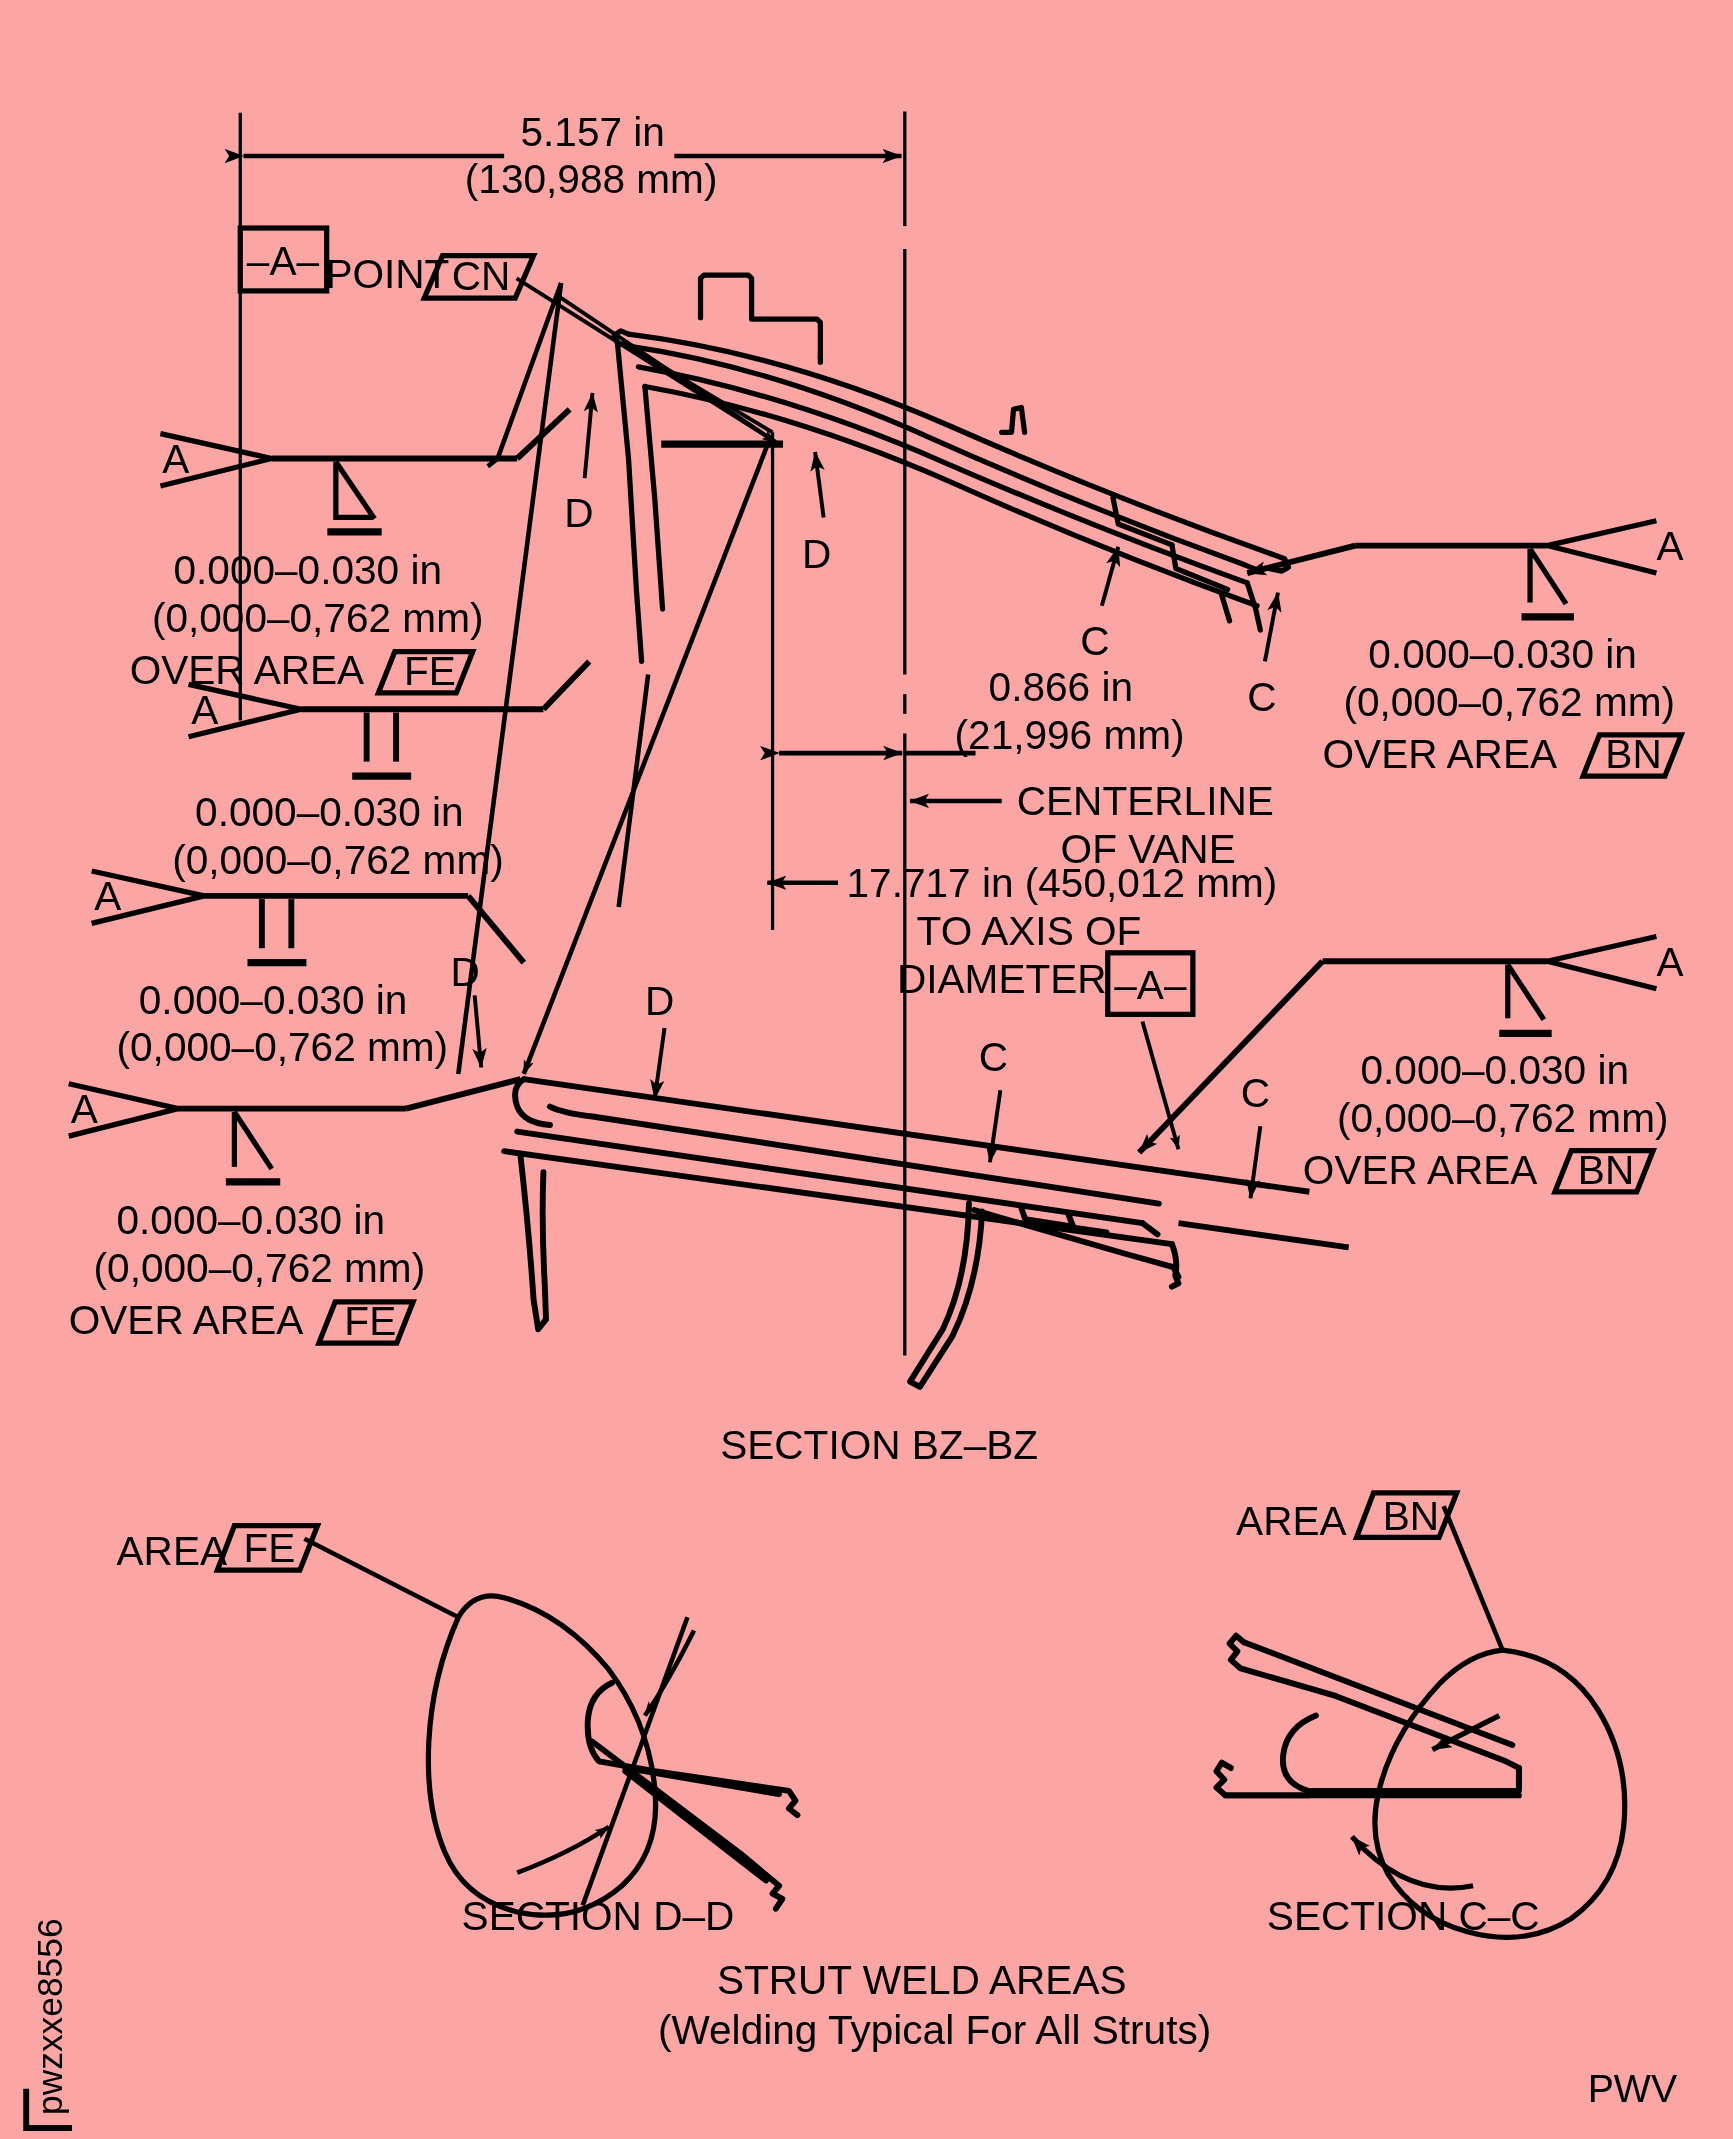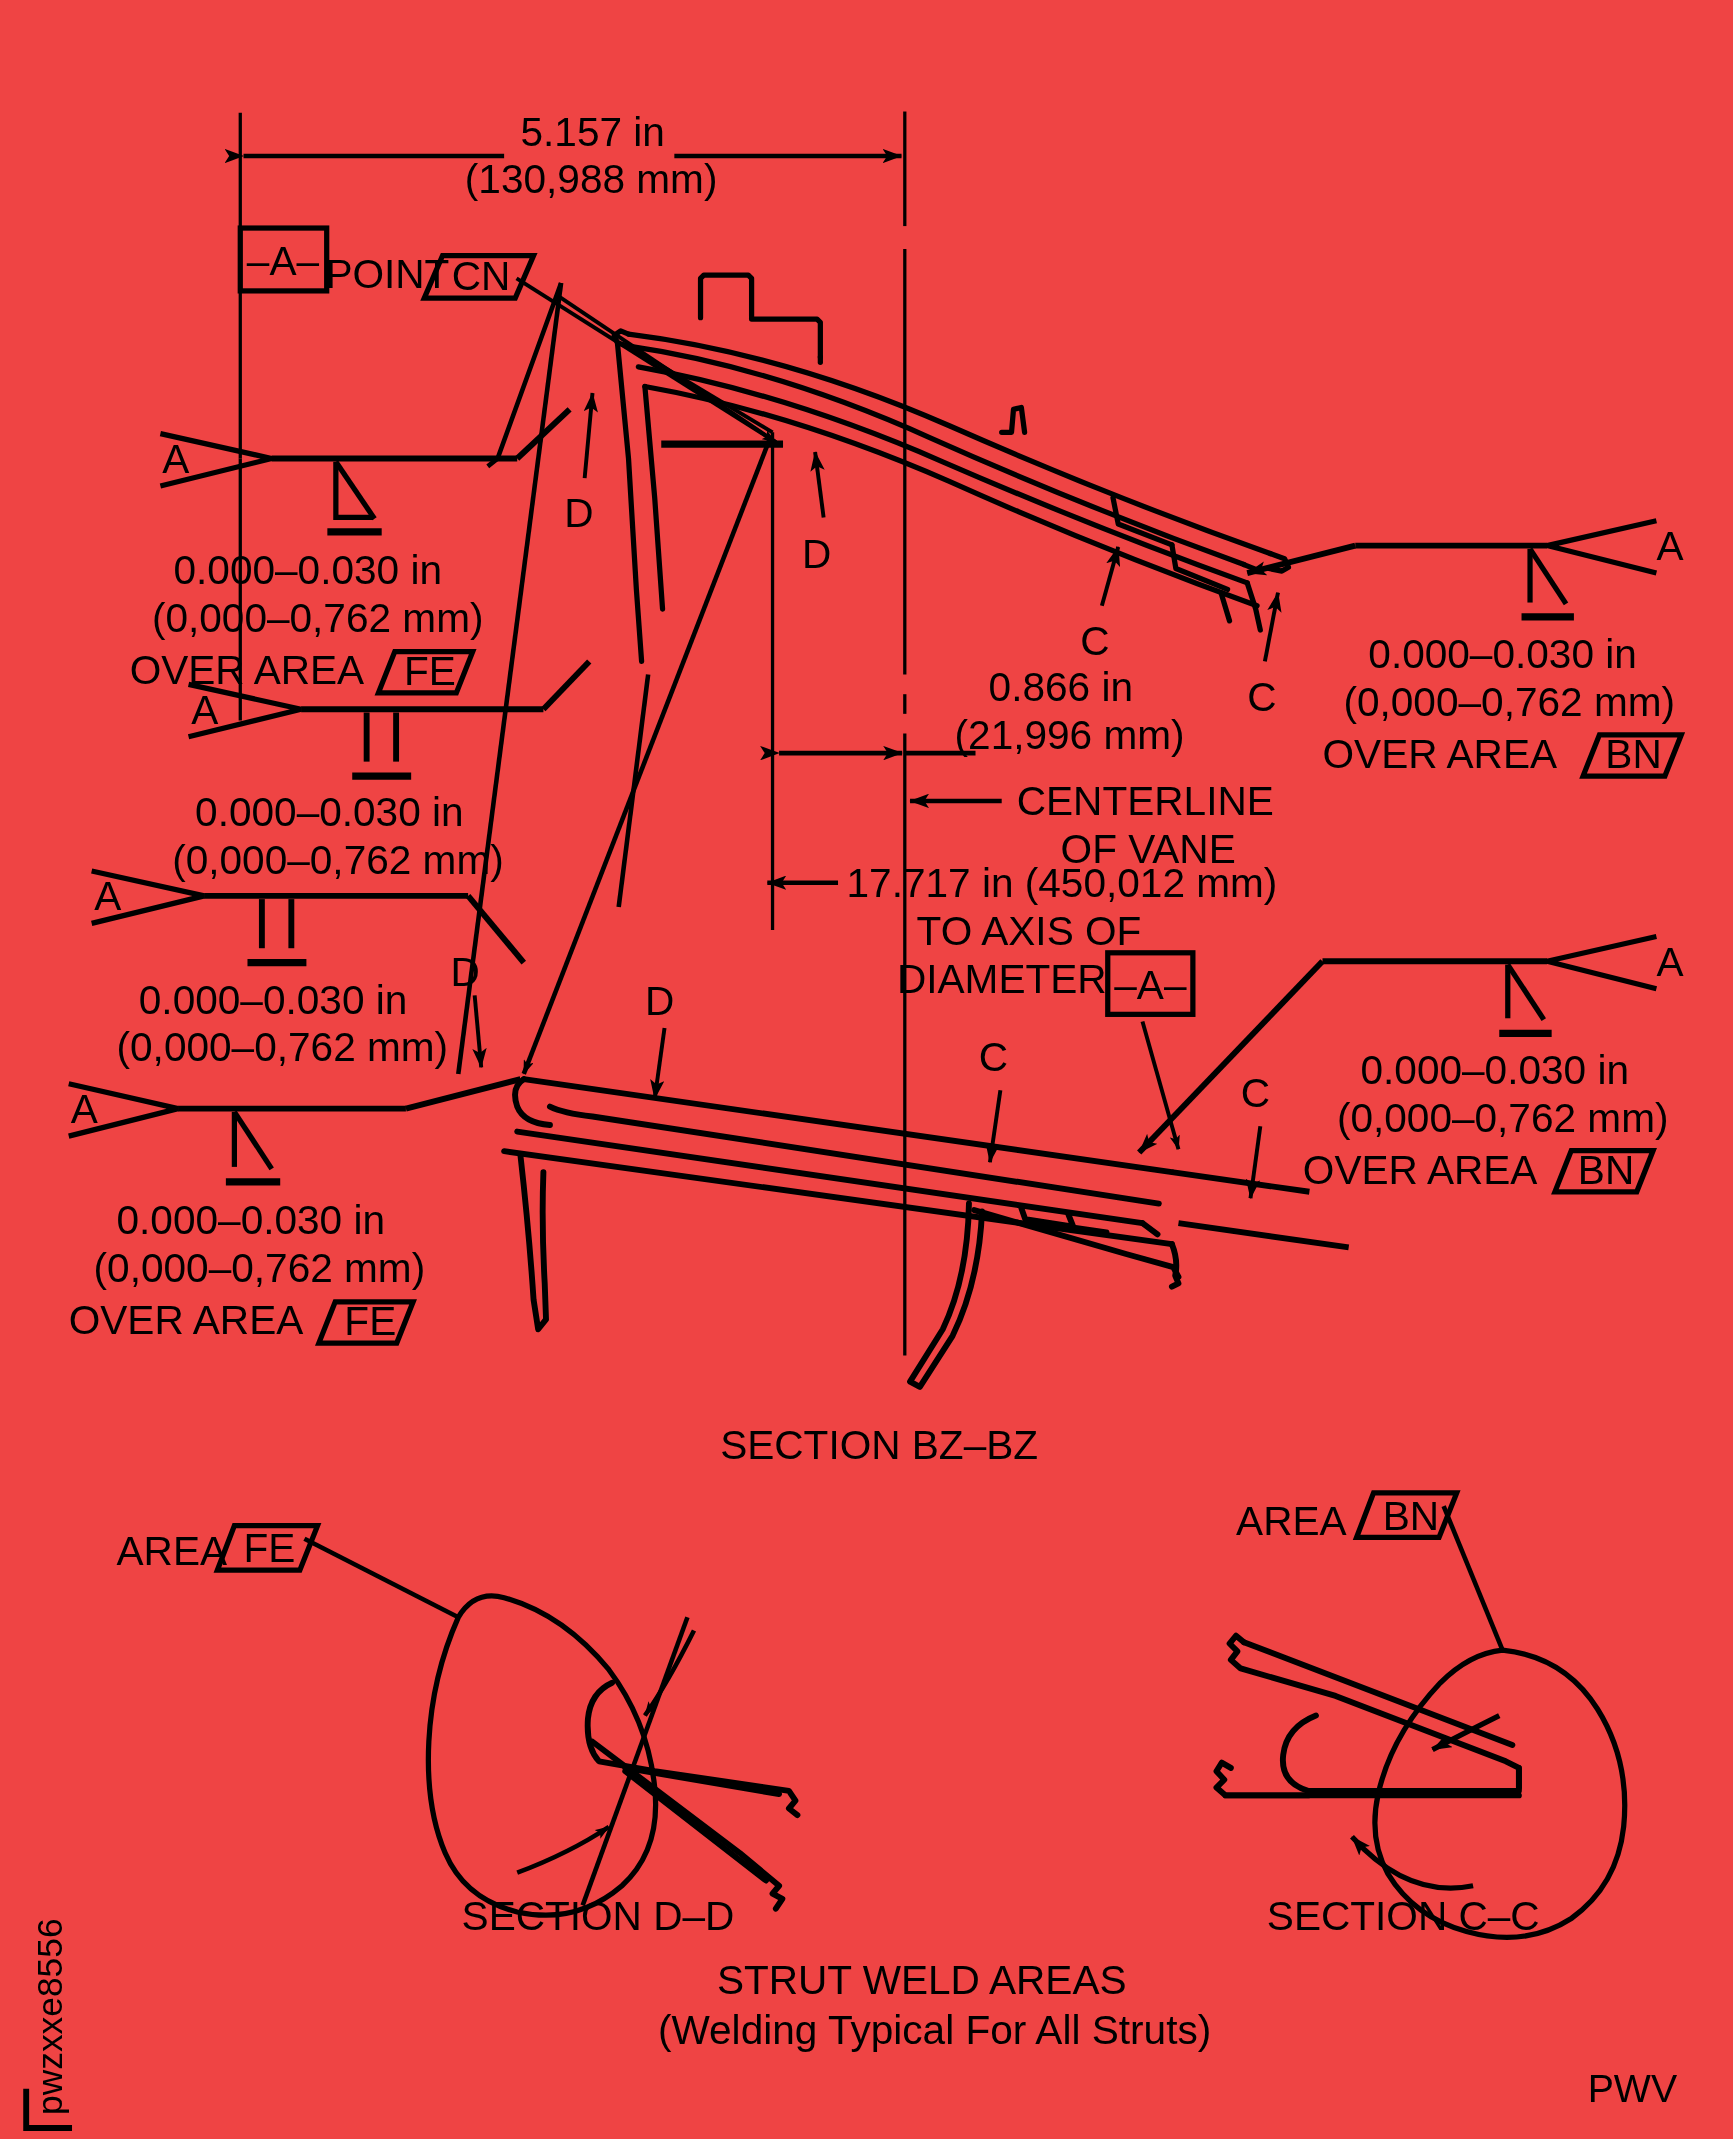--- a/index.html
+++ b/index.html
@@ -1,18 +1,18 @@
 <!DOCTYPE html>
 <html style="font-size:10.5px"><head>
 <meta charset="utf-8">
 <title>Strut Weld Areas Drawing</title>
 <style>
   html,body{margin:0;padding:0;background:#ffffff;}
   body{font-family:"Liberation Sans",sans-serif;}
-  #sheet{position:relative;width:1733px;height:2140px;background:#ef4444;overflow:hidden;}
+  #sheet{position:relative;width:1733px;height:2140px;background:#fca5a5;overflow:hidden;}
   #sheet svg{position:absolute;left:0;top:0;width:1733px;height:2140px;}
   text{font-family:"Liberation Sans",sans-serif;fill:#000;}
   .t{font-size:62px;}
   .vert{font-size:54px;}
   .corner{font-size:60px;}
 </style>
 </head>
 <body>
 
 <div id="sheet">

